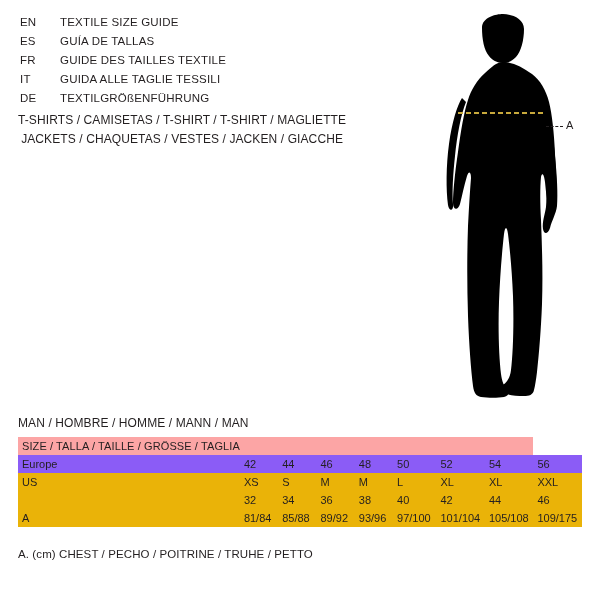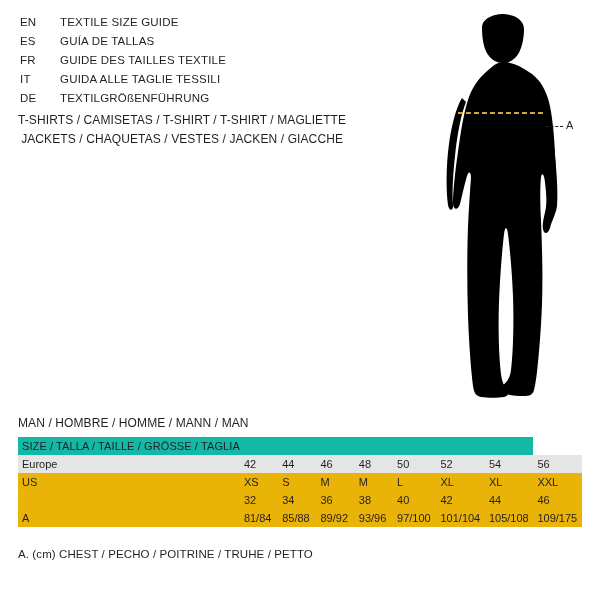--- a/index.html
+++ b/index.html
@@ -96,29 +96,29 @@
     border-collapse: collapse;
     font-size: 11px;
   }
   table.sizes td {
     height: 18px;
     padding: 0 0 0 4px;
     vertical-align: middle;
     white-space: nowrap;
   }
   tr.header-row td {
-    background: #14b8a6;
+    background: #fca5a5;
     font-size: 11px;
     letter-spacing: 0.1px;
   }
   tr.shade td {
     background: #eab308;
   }
   tr.plain td {
-    background: #e5e5e5;
+    background: #8b5cf6;
   }
   td.label-col {
     width: 86px;
   }
   td.v {
     width: 68px;
     text-align: left;
   }
   .footnote {
     position: absolute;

